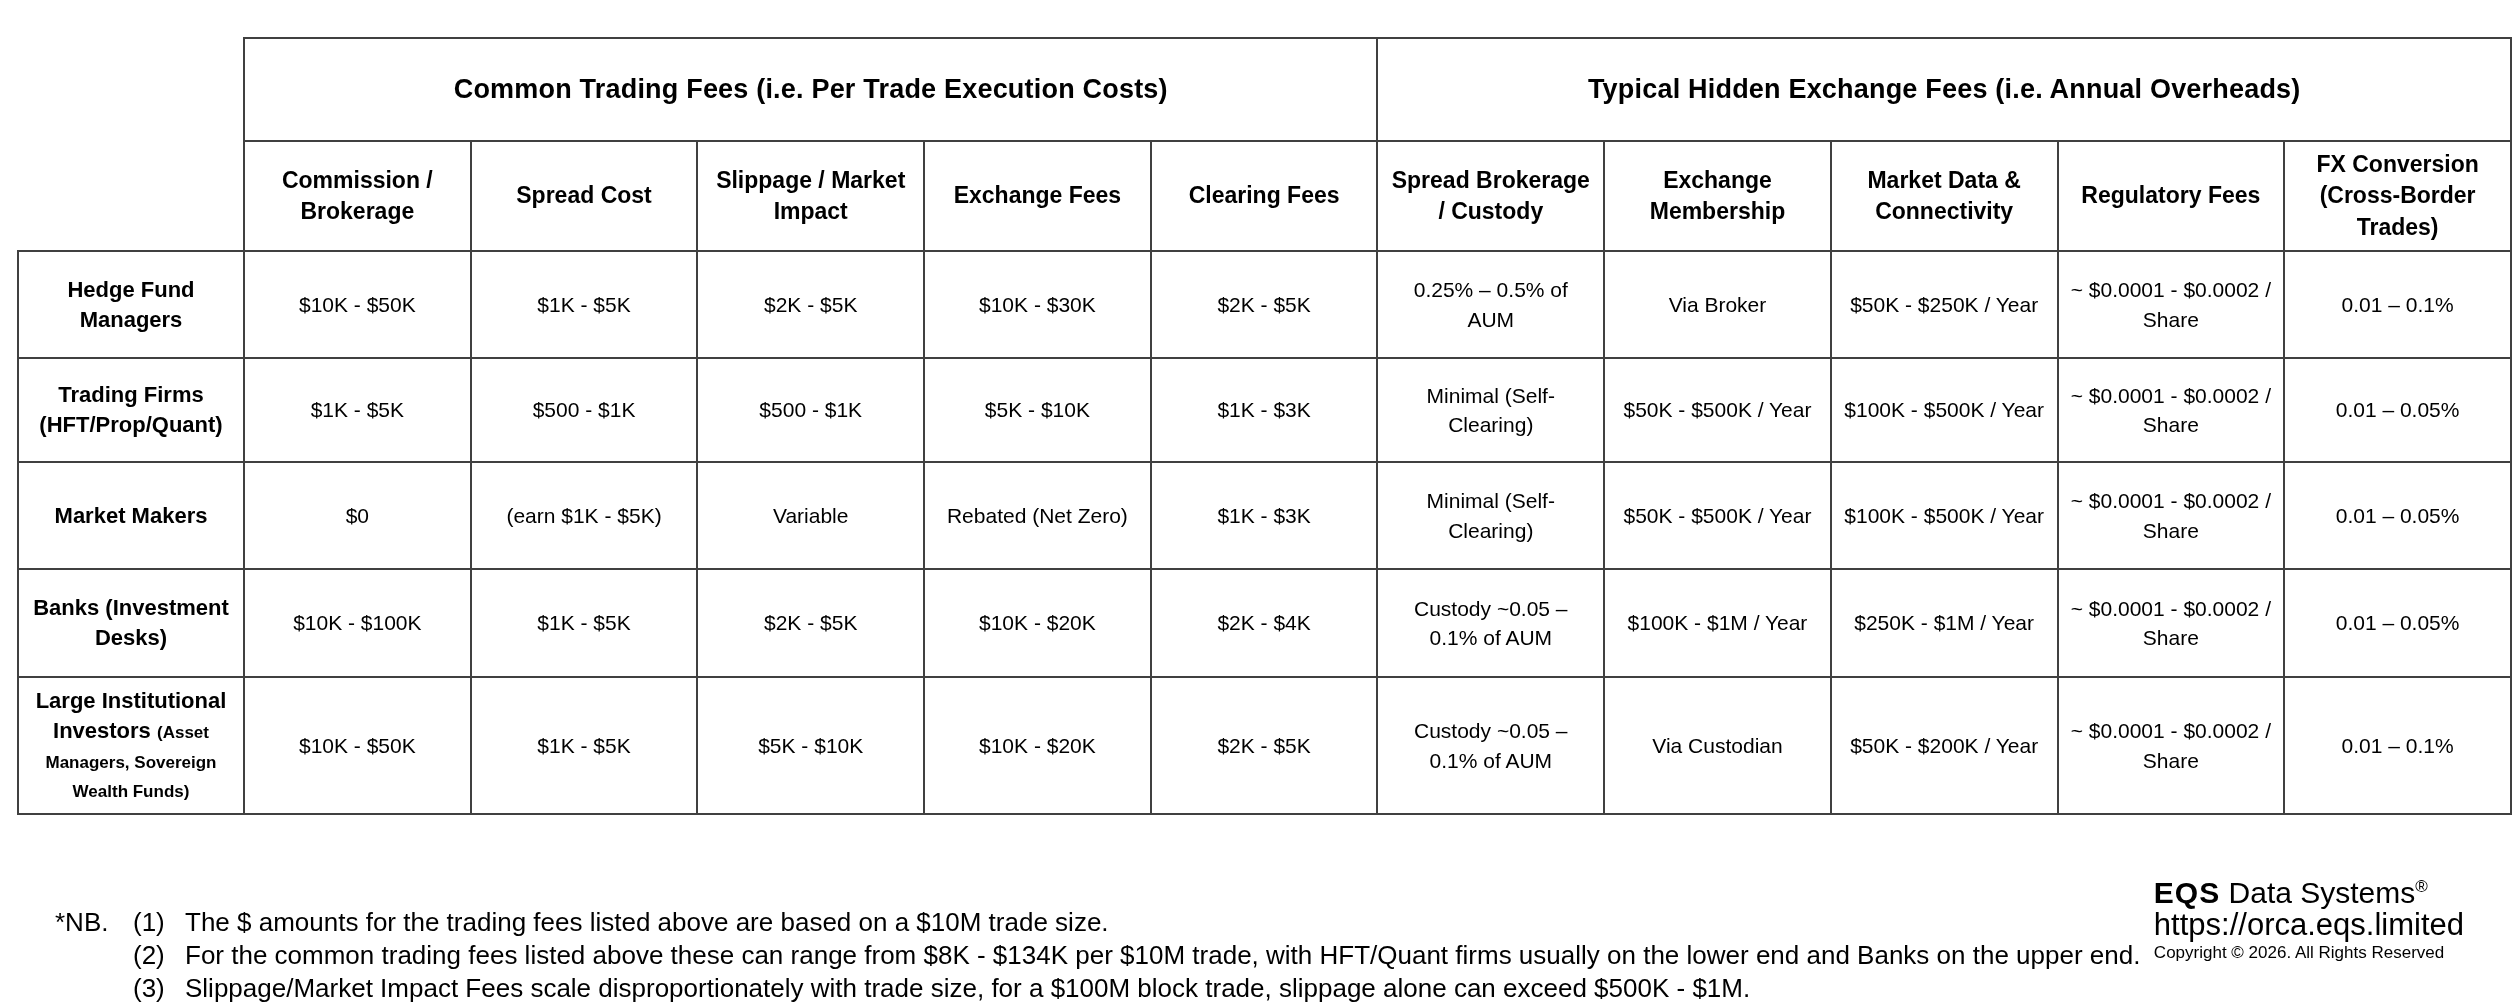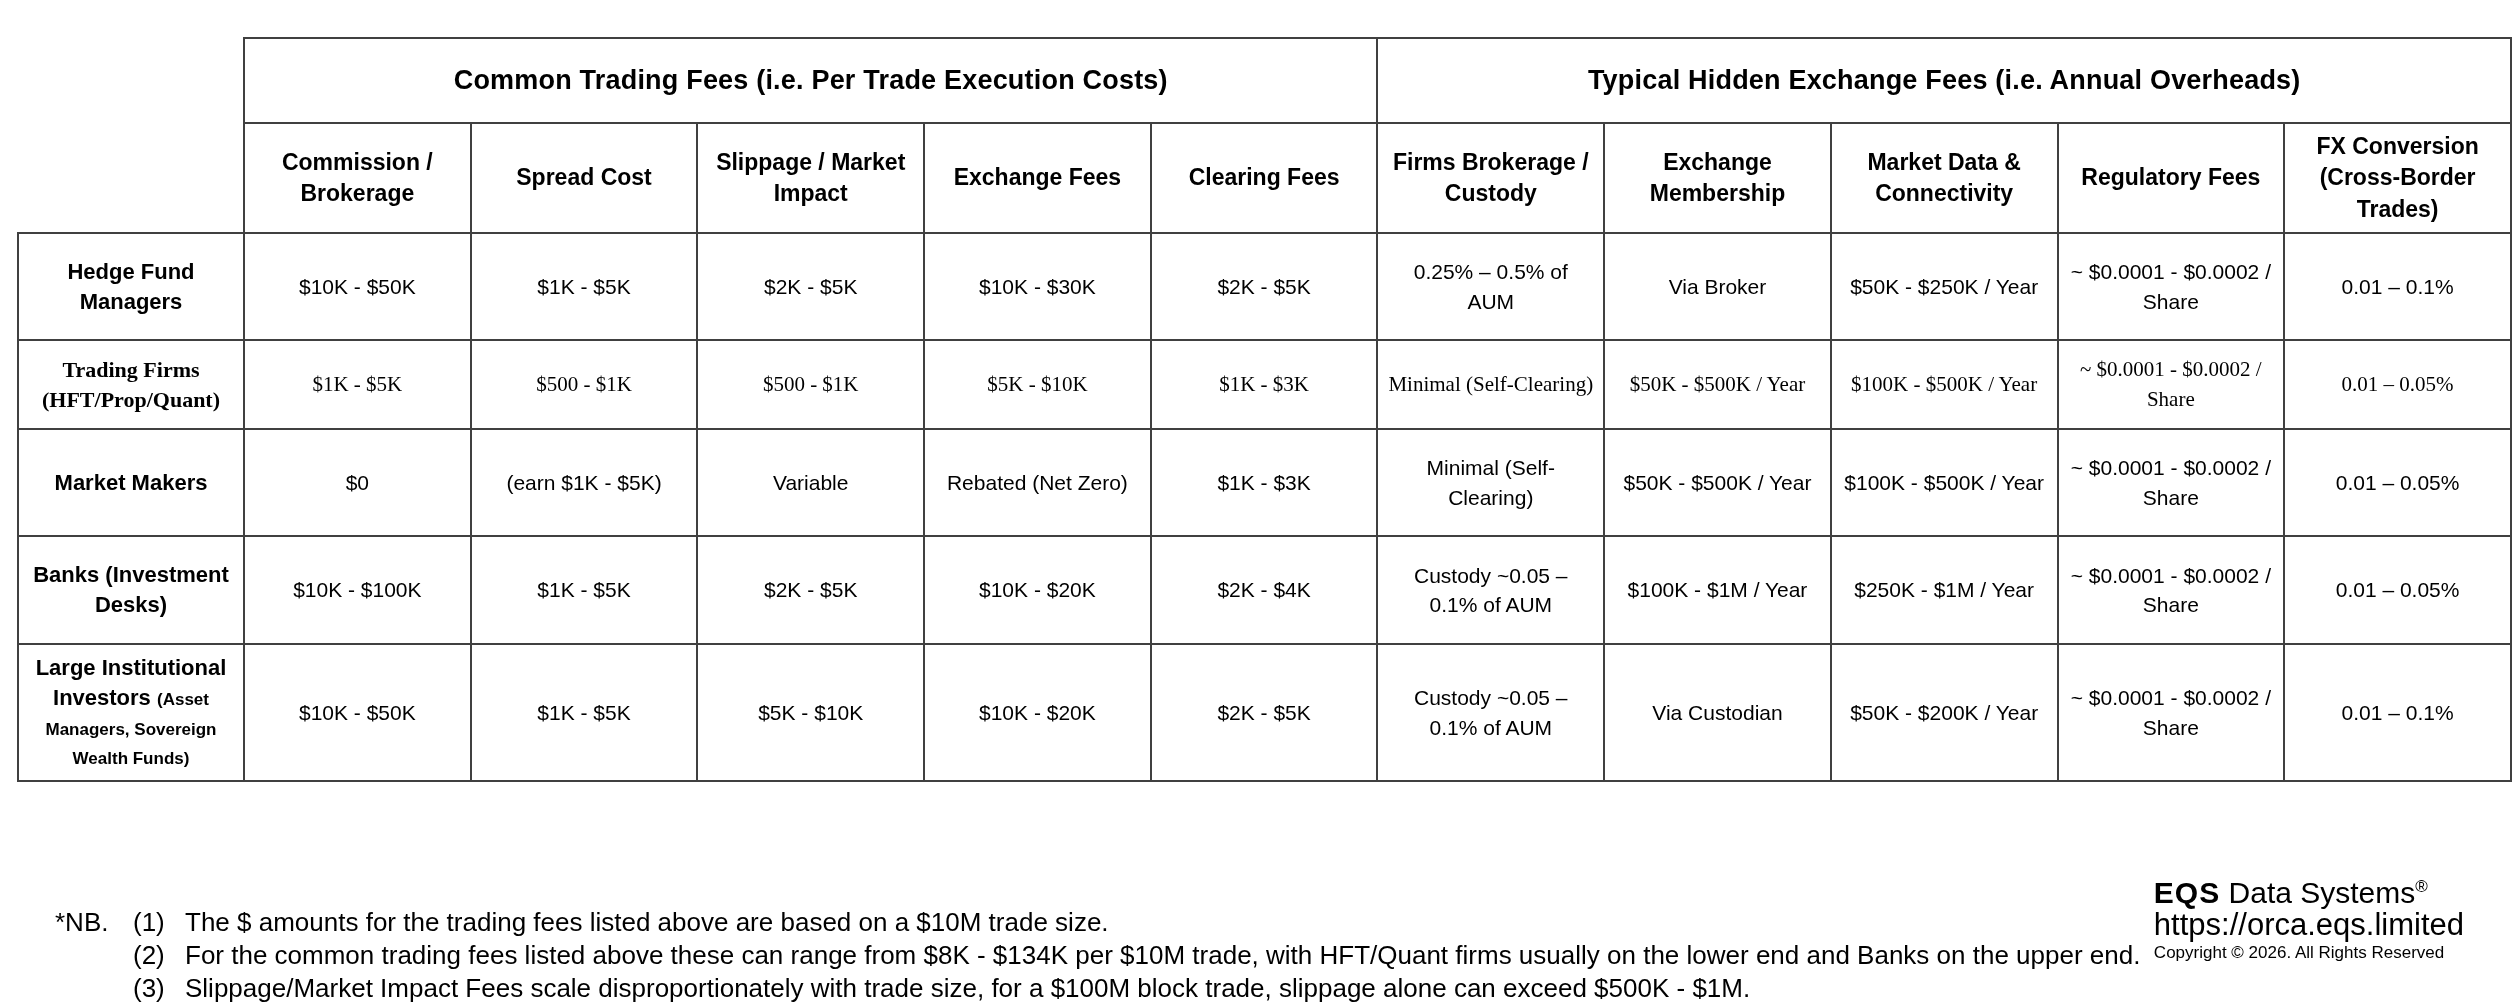--- a/index.html
+++ b/index.html
@@ -17,24 +17,24 @@
     table-layout:fixed;
   }
   .fee-table th, .fee-table td {
     border:2px solid #404040;
     text-align:center;
     vertical-align:middle;
     padding:4px 10px;
     background:#fff;
   }
   .fee-table .spacer { border:none; background:transparent; }
-  tr.r-group  { height:85px; }
+  tr.r-group  { height:103px; }
   tr.r-cols   { height:110px; }
   tr.r-d1 { height:107px; }
-  tr.r-d2 { height:89px;font-family:Liberation Serif, serif; }
+  tr.r-d2 { height:104px; }
   tr.r-d3 { height:107px;padding-left:41px; }
   tr.r-d4 { height:108px; }
   tr.r-d5 { height:137px; }
   .group-th { font-size:27px; font-weight:bold; letter-spacing:.2px; }
   .col-th   { font-size:23px; font-weight:bold; line-height:1.35; }
   .row-th   { font-size:22px; font-weight:bold; line-height:1.35; padding:4px 14px;border-radius:15px; }
   .row-sub  { font-size:17px; font-weight:bold; }
   .cell     { font-size:21px; font-weight:400; line-height:1.4; }
   .notes {
     position:absolute; left:55px; top:862px;
@@ -76,21 +76,21 @@
       <td class="spacer" rowspan="2"></td>
       <th class="group-th" colspan="5">Common Trading Fees  (i.e. Per Trade Execution Costs)</th>
       <th class="group-th" colspan="5">Typical Hidden Exchange Fees  (i.e. Annual Overheads)</th>
     </tr>
     <tr class="r-cols">
       <th class="col-th">Commission / Brokerage</th>
       <th class="col-th">Spread Cost</th>
       <th class="col-th">Slippage / Market Impact</th>
       <th class="col-th">Exchange Fees</th>
       <th class="col-th">Clearing Fees</th>
-      <th class="col-th">Firms Brokerage / Custody</th>
+      <th class="col-th">Spread Brokerage / Custody</th>
       <th class="col-th">Exchange Membership</th>
       <th class="col-th">Market Data &amp; Connectivity</th>
       <th class="col-th">Regulatory Fees</th>
       <th class="col-th">FX Conversion (Cross-Border Trades)</th>
     </tr>
 
     <tr class="r-d1">
       <th class="row-th">Hedge Fund Managers</th>
       <td class="cell">$10K - $50K</td>
       <td class="cell">$1K - $5K</td>

